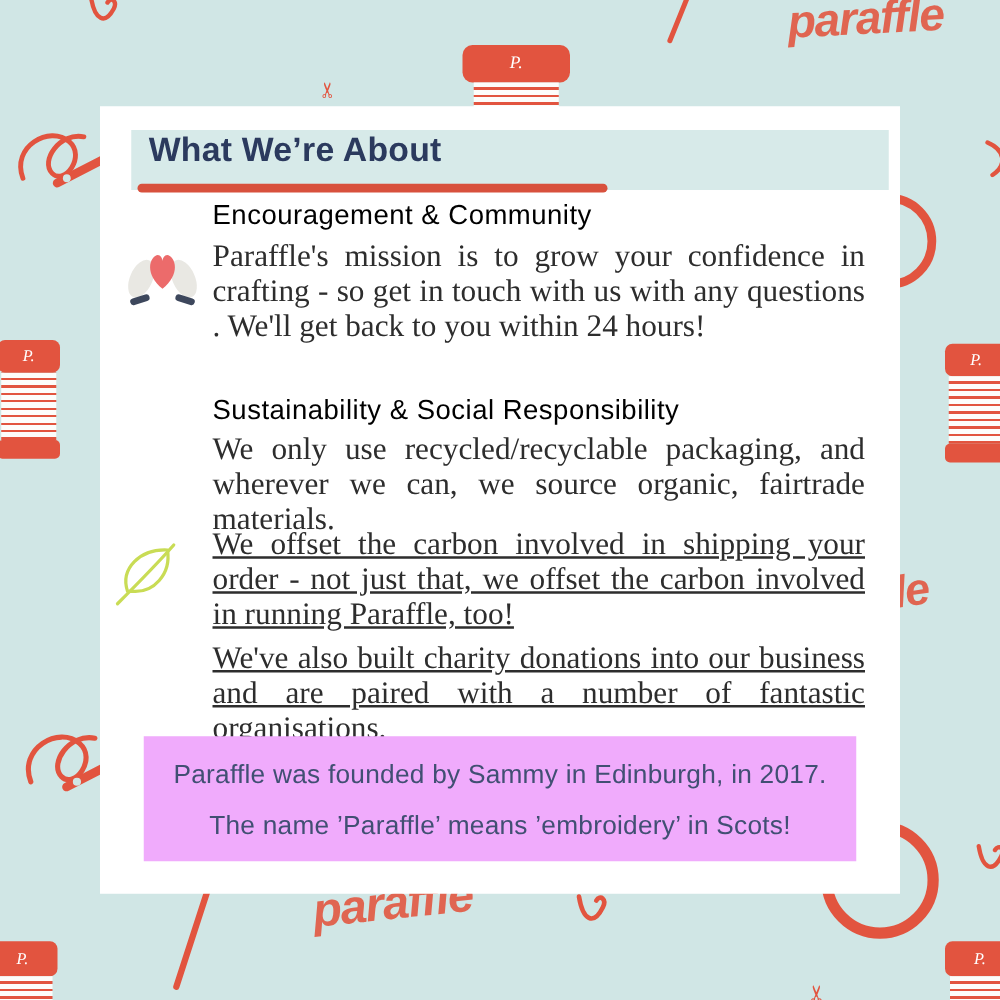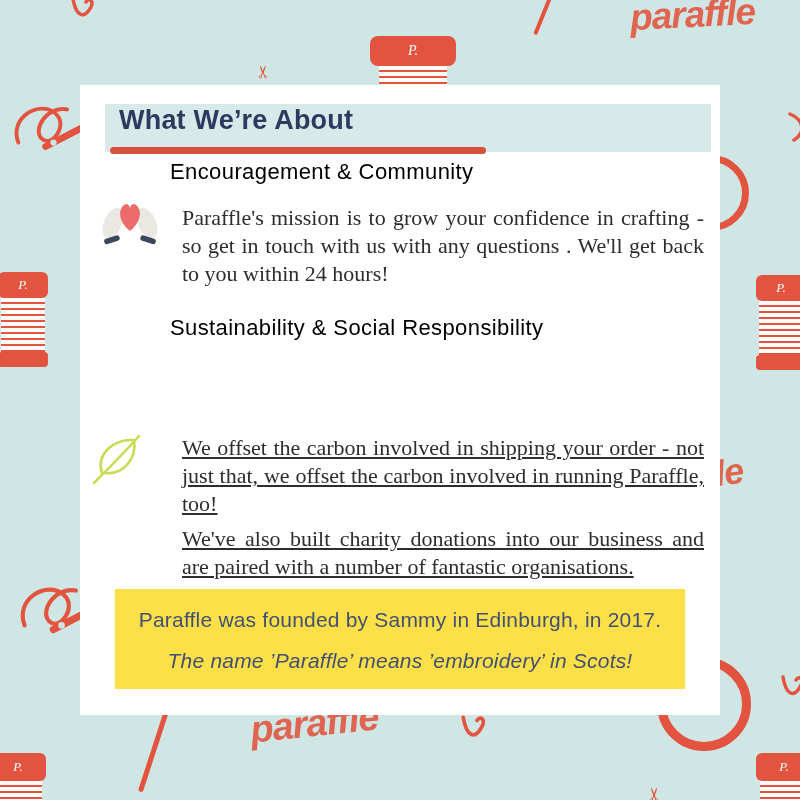--- a/index.html
+++ b/index.html
@@ -52,34 +52,34 @@
   }
   .title-underline{
     position:absolute;left:30px;top:62px;width:376px;height:7px;
     background:#d8513d;border-radius:4px;
   }
   .sec-heading{
     position:absolute;left:90px;margin:0;font-size:22px;font-weight:400;
     color:#000000;letter-spacing:0.4px;
   }
   .body-p{
-    position:absolute;left:90px;width:522px;margin:12px;
-    font-family:"Liberation Serif",serif;font-size:22px;line-height:28px;
+    position:absolute;left:90px;width:522px;margin:0;
+    font-family:"Liberation Serif",serif;font-size:25px;line-height:28px;
     color:#2d2d2d;text-align:justify;
   }
   .icon-box{position:absolute;}
   .footer-box{
     position:absolute;left:35px;top:504px;width:570px;height:100px;
-    background:#fde047;text-align:center;
+    background:#f0abfc;text-align:center;
   }
   .footer-box p{
     margin:0;color:#414f73;font-size:21px;letter-spacing:0.2px;
   }
   .footer-box p.l1{padding-top:19px;}
-  .footer-box p.l2{padding-top:17px;font-style:italic;}
+  .footer-box p.l2{padding-top:17px;}
 </style>
 </head>
 <body>
 
 <div class="canvas">
 
   <svg class="deco" style="left:70px;top:-4px;" width="32" height="26" viewBox="0 0 32 26">
     <path d="M3,3 C6,20 14,24 21,11 C24,5 19,1 16,6" stroke="#e2543f" stroke-width="3.5" fill="none" stroke-linecap="round"></path>
   </svg>
 
@@ -168,20 +168,21 @@
         <rect x="6" y="50" width="16" height="5.5" rx="2.7" fill="#3d475c" transform="rotate(-18 14 53)"></rect>
         <rect x="42" y="50" width="16" height="5.5" rx="2.7" fill="#3d475c" transform="rotate(18 50 53)"></rect>
         <path d="M32,44 C22,36 20,26 24,20 C28,14 32,18 32,22 C32,18 36,14 40,20 C44,26 42,36 32,44 Z" fill="#ec6b6b"></path>
       </svg>
     </div>
 
     <p class="body-p" style="top:107px;">Paraffle's mission is to grow your confidence in crafting - so get in touch with us with any questions . We'll get back to you within 24 hours!</p>
 
     <h2 class="sec-heading" style="top:230px;">Sustainability &amp; Social Responsibility</h2>
 
+    <p class="body-p" style="top:261px;">We only use recycled/recyclable packaging, and wherever we can, we source organic, fairtrade materials.</p>
 
     <div class="icon-box" style="left:8px;top:342px;">
       <svg width="60" height="60" viewBox="0 0 60 60">
         <path d="M14,46 C8,28 24,12 46,13 C49,32 35,48 17,46 Z" stroke="#c9dc55" stroke-width="2.6" fill="none" stroke-linejoin="round"></path>
         <path d="M6,56 C22,40 36,26 51,9" stroke="#c9dc55" stroke-width="2.6" fill="none" stroke-linecap="round"></path>
       </svg>
     </div>
 
     <p class="body-p" style="top:337px;text-decoration:underline;">We offset the carbon involved in shipping your order - not just that, we offset the carbon involved in running Paraffle, too!</p>
 

